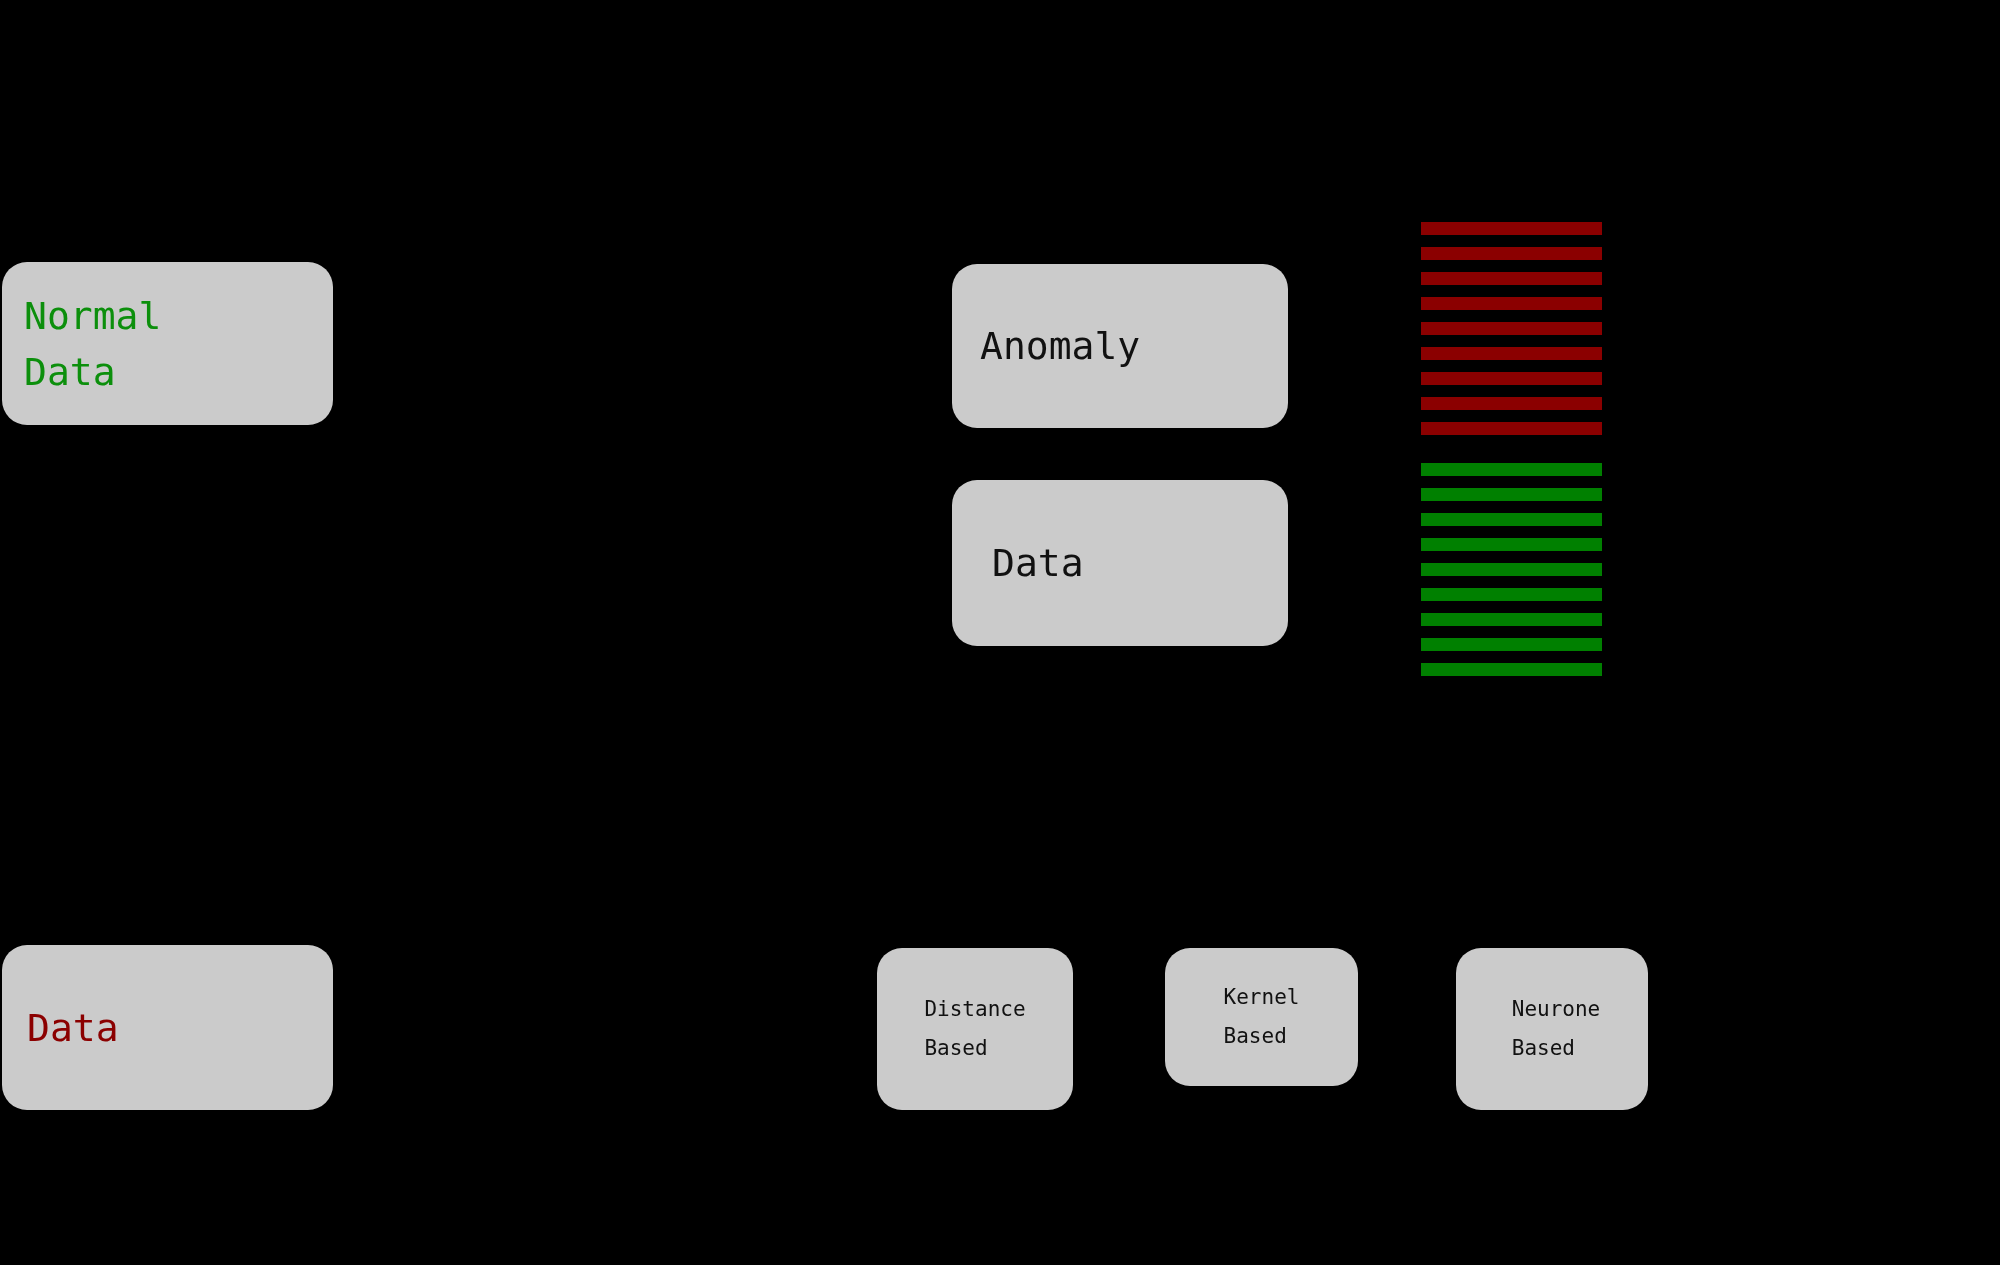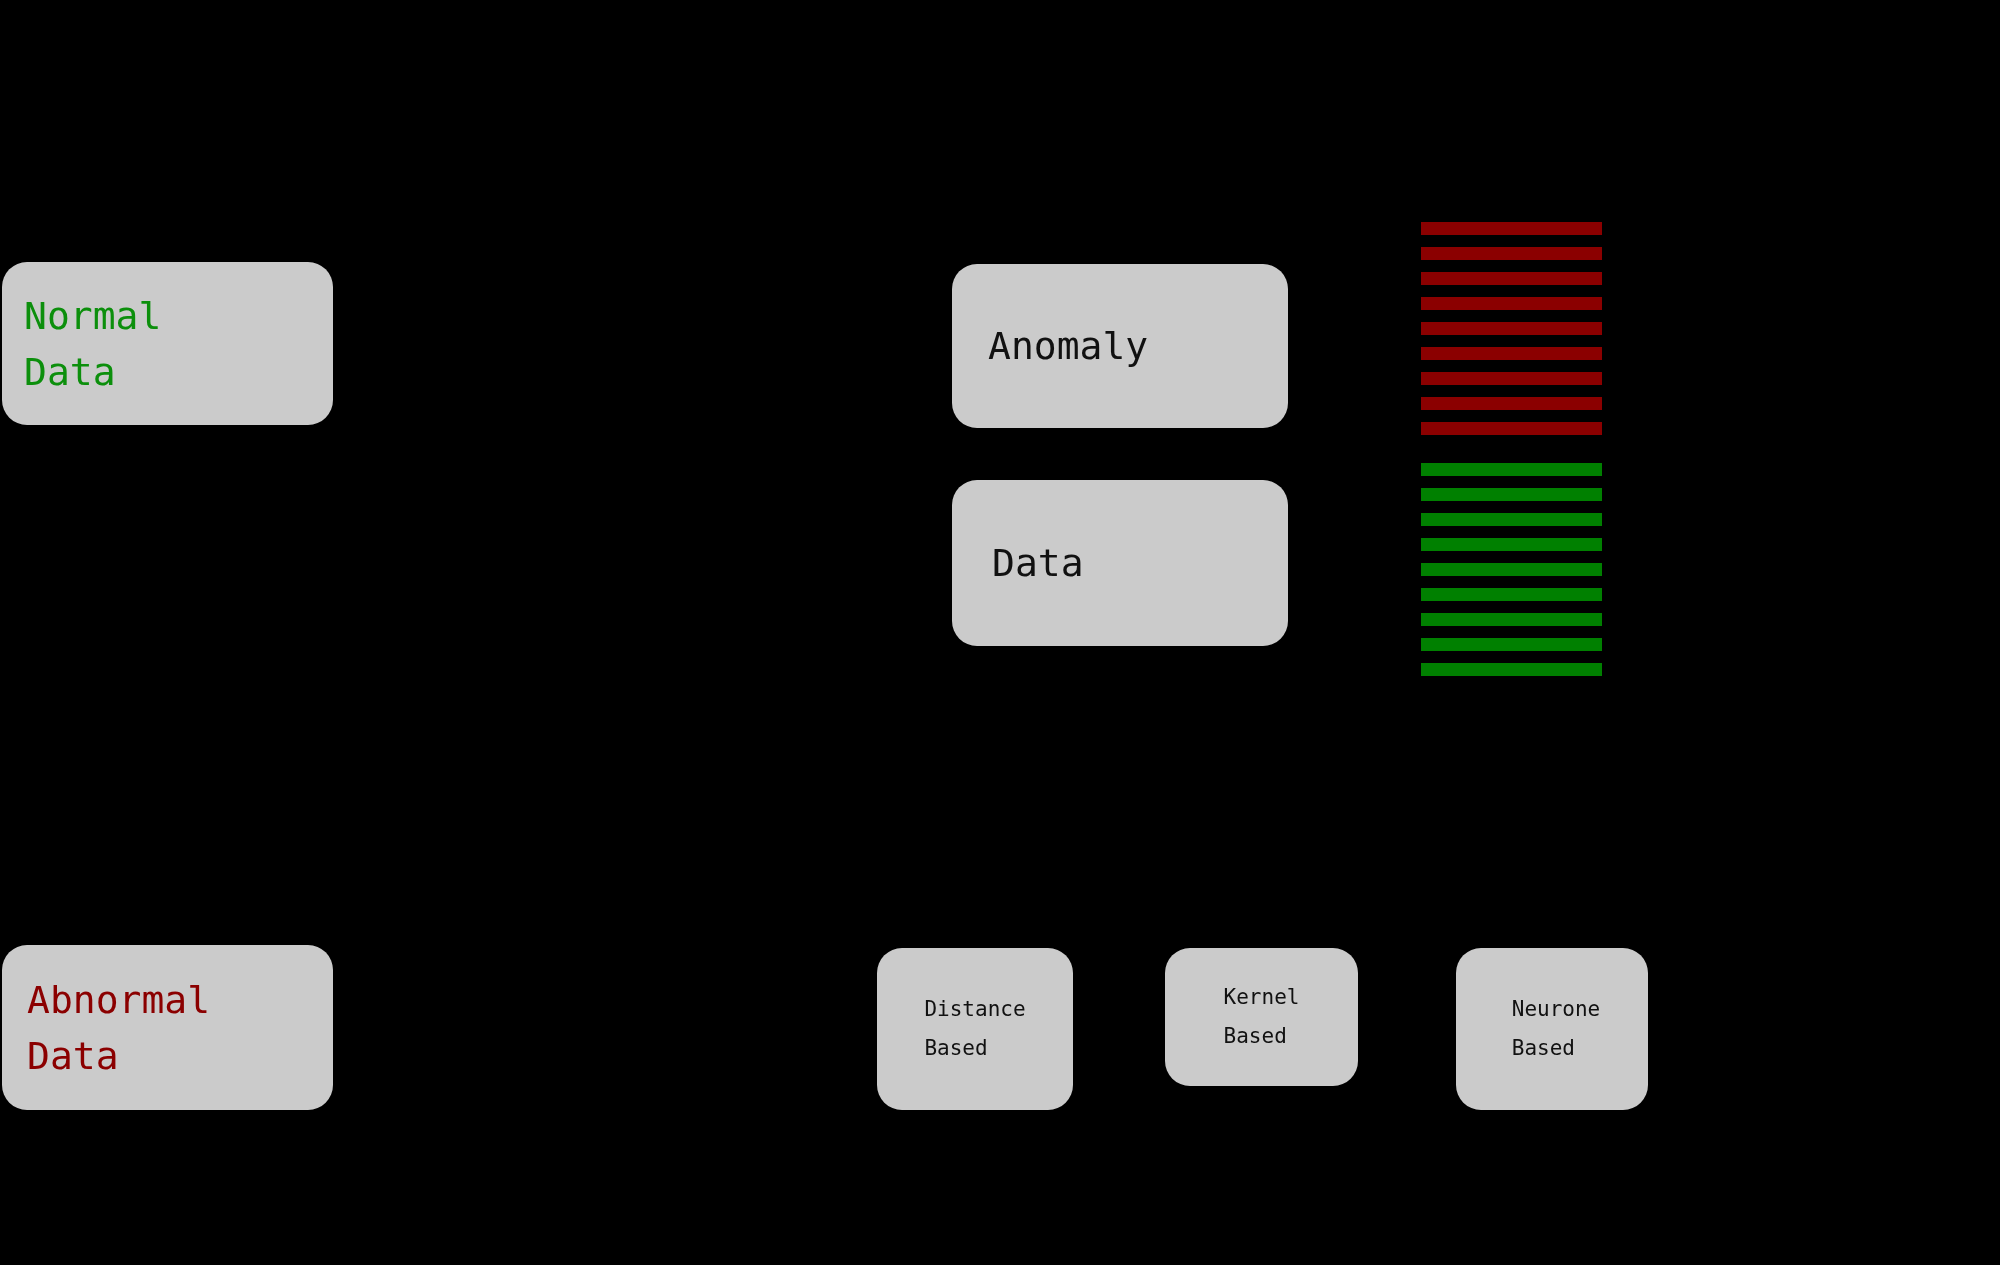--- a/index.html
+++ b/index.html
@@ -37,21 +37,21 @@
     align-items: center;
   }
   .node.small .labelblock {
     text-align: left;
   }
   .black-text { color: #111111; }
 
   
   #normal-data      { left: 2px;    top: 262px; width: 331px; height: 163px; padding-left: 22px; }
   #abnormal-data    { left: 2px;    top: 945px; width: 331px; height: 165px; padding-left: 25px; }
-  #anomaly-generator{ left: 952px;  top: 264px; width: 336px; height: 164px; padding-left: 36px; }
+  #anomaly-generator{ left: 952px;  top: 264px; width: 336px; height: 164px; padding-left: 28px; }
   #data-augmenter   { left: 952px;  top: 480px; width: 336px; height: 166px; padding-left: 40px; }
   #distance-based   { left: 877px;  top: 948px; width: 196px; height: 162px; }
   #kernel-based     { left: 1165px; top: 948px; width: 193px; height: 138px; }
   #neurone-based    { left: 1456px; top: 948px; width: 192px; height: 162px; padding-left: 8px; }
 
   
   .stack {
     position: absolute;
     left: 1421px;
     width: 181px;
@@ -70,21 +70,20 @@
 <body>
 
 <div id="canvas">
 
   <div class="node big" id="normal-data" style="color: rgb(12, 143, 12);">
     <span class="label">Normal</span>
     <span class="label">Data</span>
   </div>
 
   <div class="node big" id="abnormal-data" style="color: rgb(139, 0, 0);">
-    <span class="label">Abnormal</span>
     <span class="label">Data</span>
   </div>
 
   <div class="node big black-text" id="anomaly-generator" style="color: rgb(17, 17, 17);">
     <span class="label">Anomaly</span>
   </div>
 
   <div class="node big black-text" id="data-augmenter" style="color: rgb(17, 17, 17);">
     <span class="label">Data</span>
   </div>

